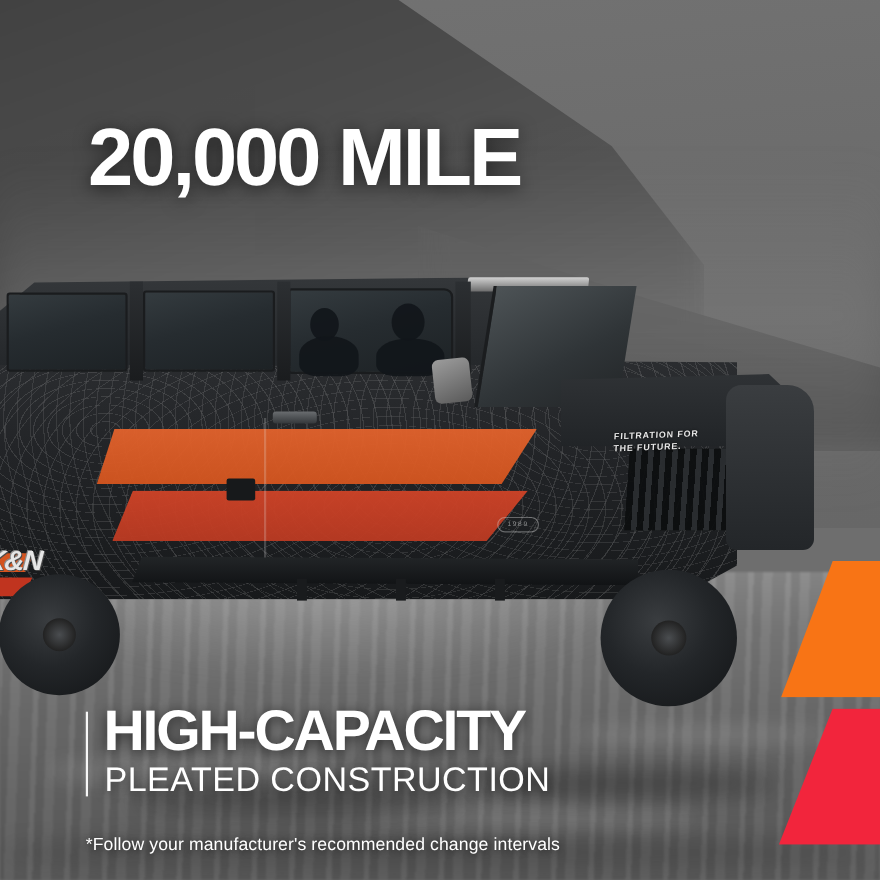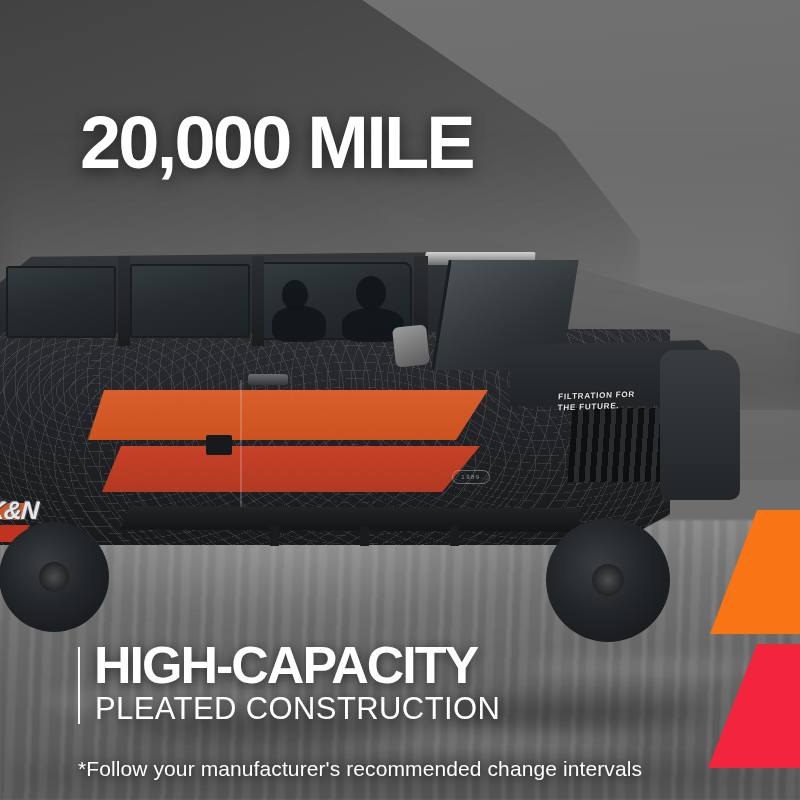--- a/index.html
+++ b/index.html
@@ -291,21 +291,21 @@
     text-shadow:0 2px 12px rgba(0,0,0,.6);
   }
   .sub-2 {
     left:95px; top:692px;
     font-size:31px; line-height:34px; font-weight:400;
     letter-spacing:.4px;
     text-shadow:0 2px 10px rgba(0,0,0,.6);
   }
   .foot {
     left:78px; top:758px;
-    font-size:21px; line-height:22px; font-weight:400;
+    font-size:16px; line-height:22px; font-weight:400;
     letter-spacing:.1px;
     text-shadow:0 1px 7px rgba(0,0,0,.55);
   }
 
   
   .accent { position:absolute; }
   .accent-orange {
     left:700px; top:510px; width:100px; height:124px;
     background:#f87415;
     clip-path: polygon(57% 0%, 100% 0%, 100% 100%, 10% 100%);

